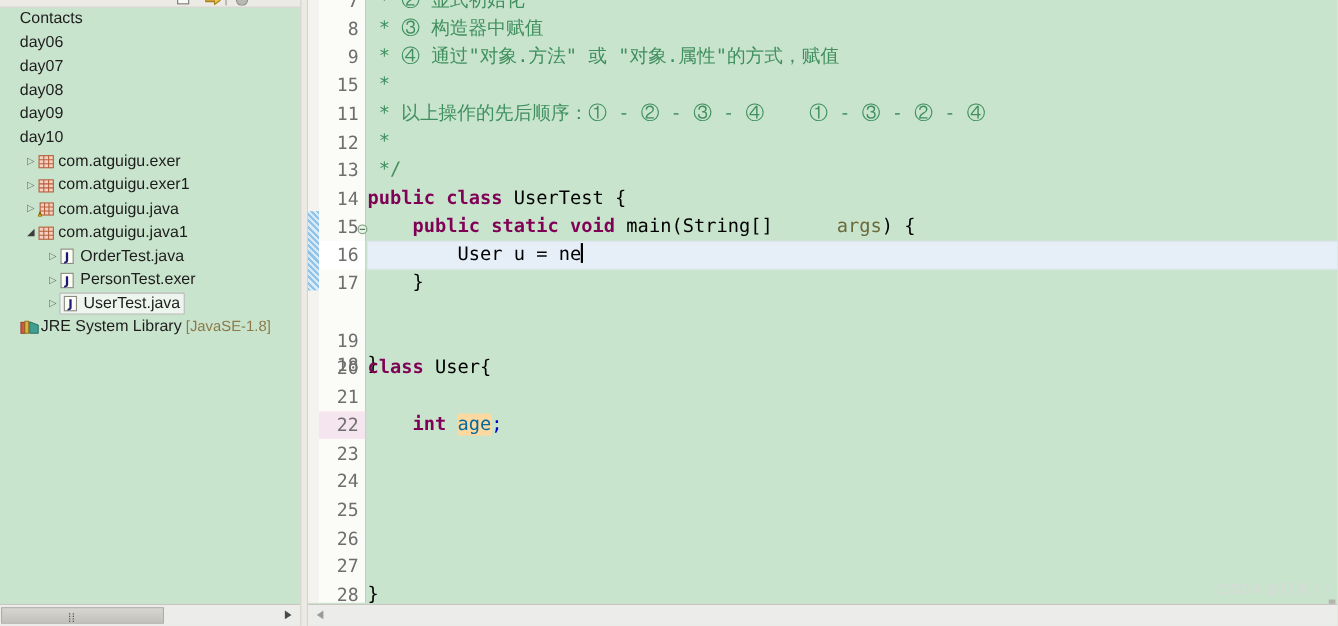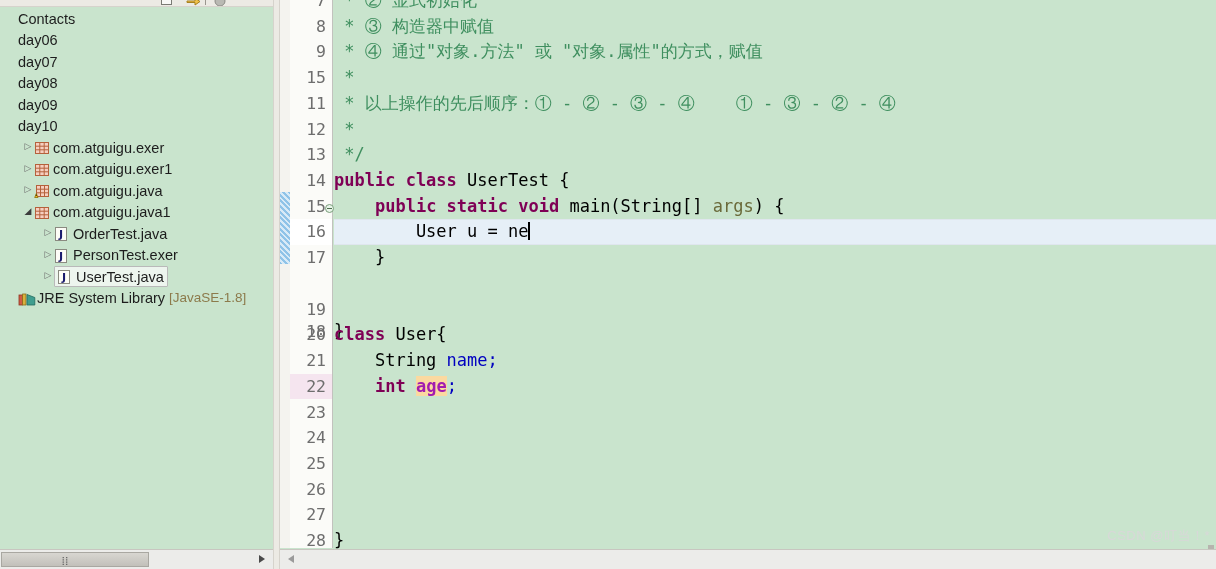--- a/index.html
+++ b/index.html
@@ -205,25 +205,24 @@
     border-bottom: 1px solid #dfe6ee;
     box-sizing: border-box;
   }
   .crow.active .numbg { background: #ffffff; }
   .crow.marked .numbg { background: #f5e5ef; }
 
   .cmt { color: #3f8f5f; }
   .kw  { color: #7f0055; font-weight: bold; }
   .fld { color: #0000c0; }
   .fld-hl {
-    color: #a21caf;
+    color: #0369a1;
     background: #fbd9a0;
-    font-weight: bold;
-  }
-  .prm { color: #6a6a3a; }
+  }
+  .prm { color: #6a6a3a; margin-left: 48px; }
   .plain { color: #000000; }
 
   .caret {
     display: inline-block;
     width: 1.5px;
     height: 18px;
     background: #000;
     vertical-align: -3px;
     margin-left: 0px;
   }
@@ -507,21 +506,20 @@
           <div class="code"></div>
         </div>
         <div class="crow" style="top: 322.36px;">
           <div class="numbg"></div>
           <div class="num">20</div>
           <div class="code"><span class="kw">class </span><span class="plain">User{</span></div>
         </div>
         <div class="crow" style="top: 348.08px;">
           <div class="numbg"></div>
           <div class="num">21</div>
-          <div class="code"><span class="plain">    String </span><span class="fld">name</span><span class="fld">;</span></div>
         </div>
         <div class="crow marked" style="top: 373.8px;">
           <div class="numbg"></div>
           <div class="num">22</div>
           <div class="code"><span class="plain">    </span><span class="kw">int </span><span class="fld-hl">age</span><span class="fld">;</span></div>
         </div>
         <div class="crow" style="top: 399.52px;">
           <div class="numbg"></div>
           <div class="num">23</div>
           <div class="code"></div>

